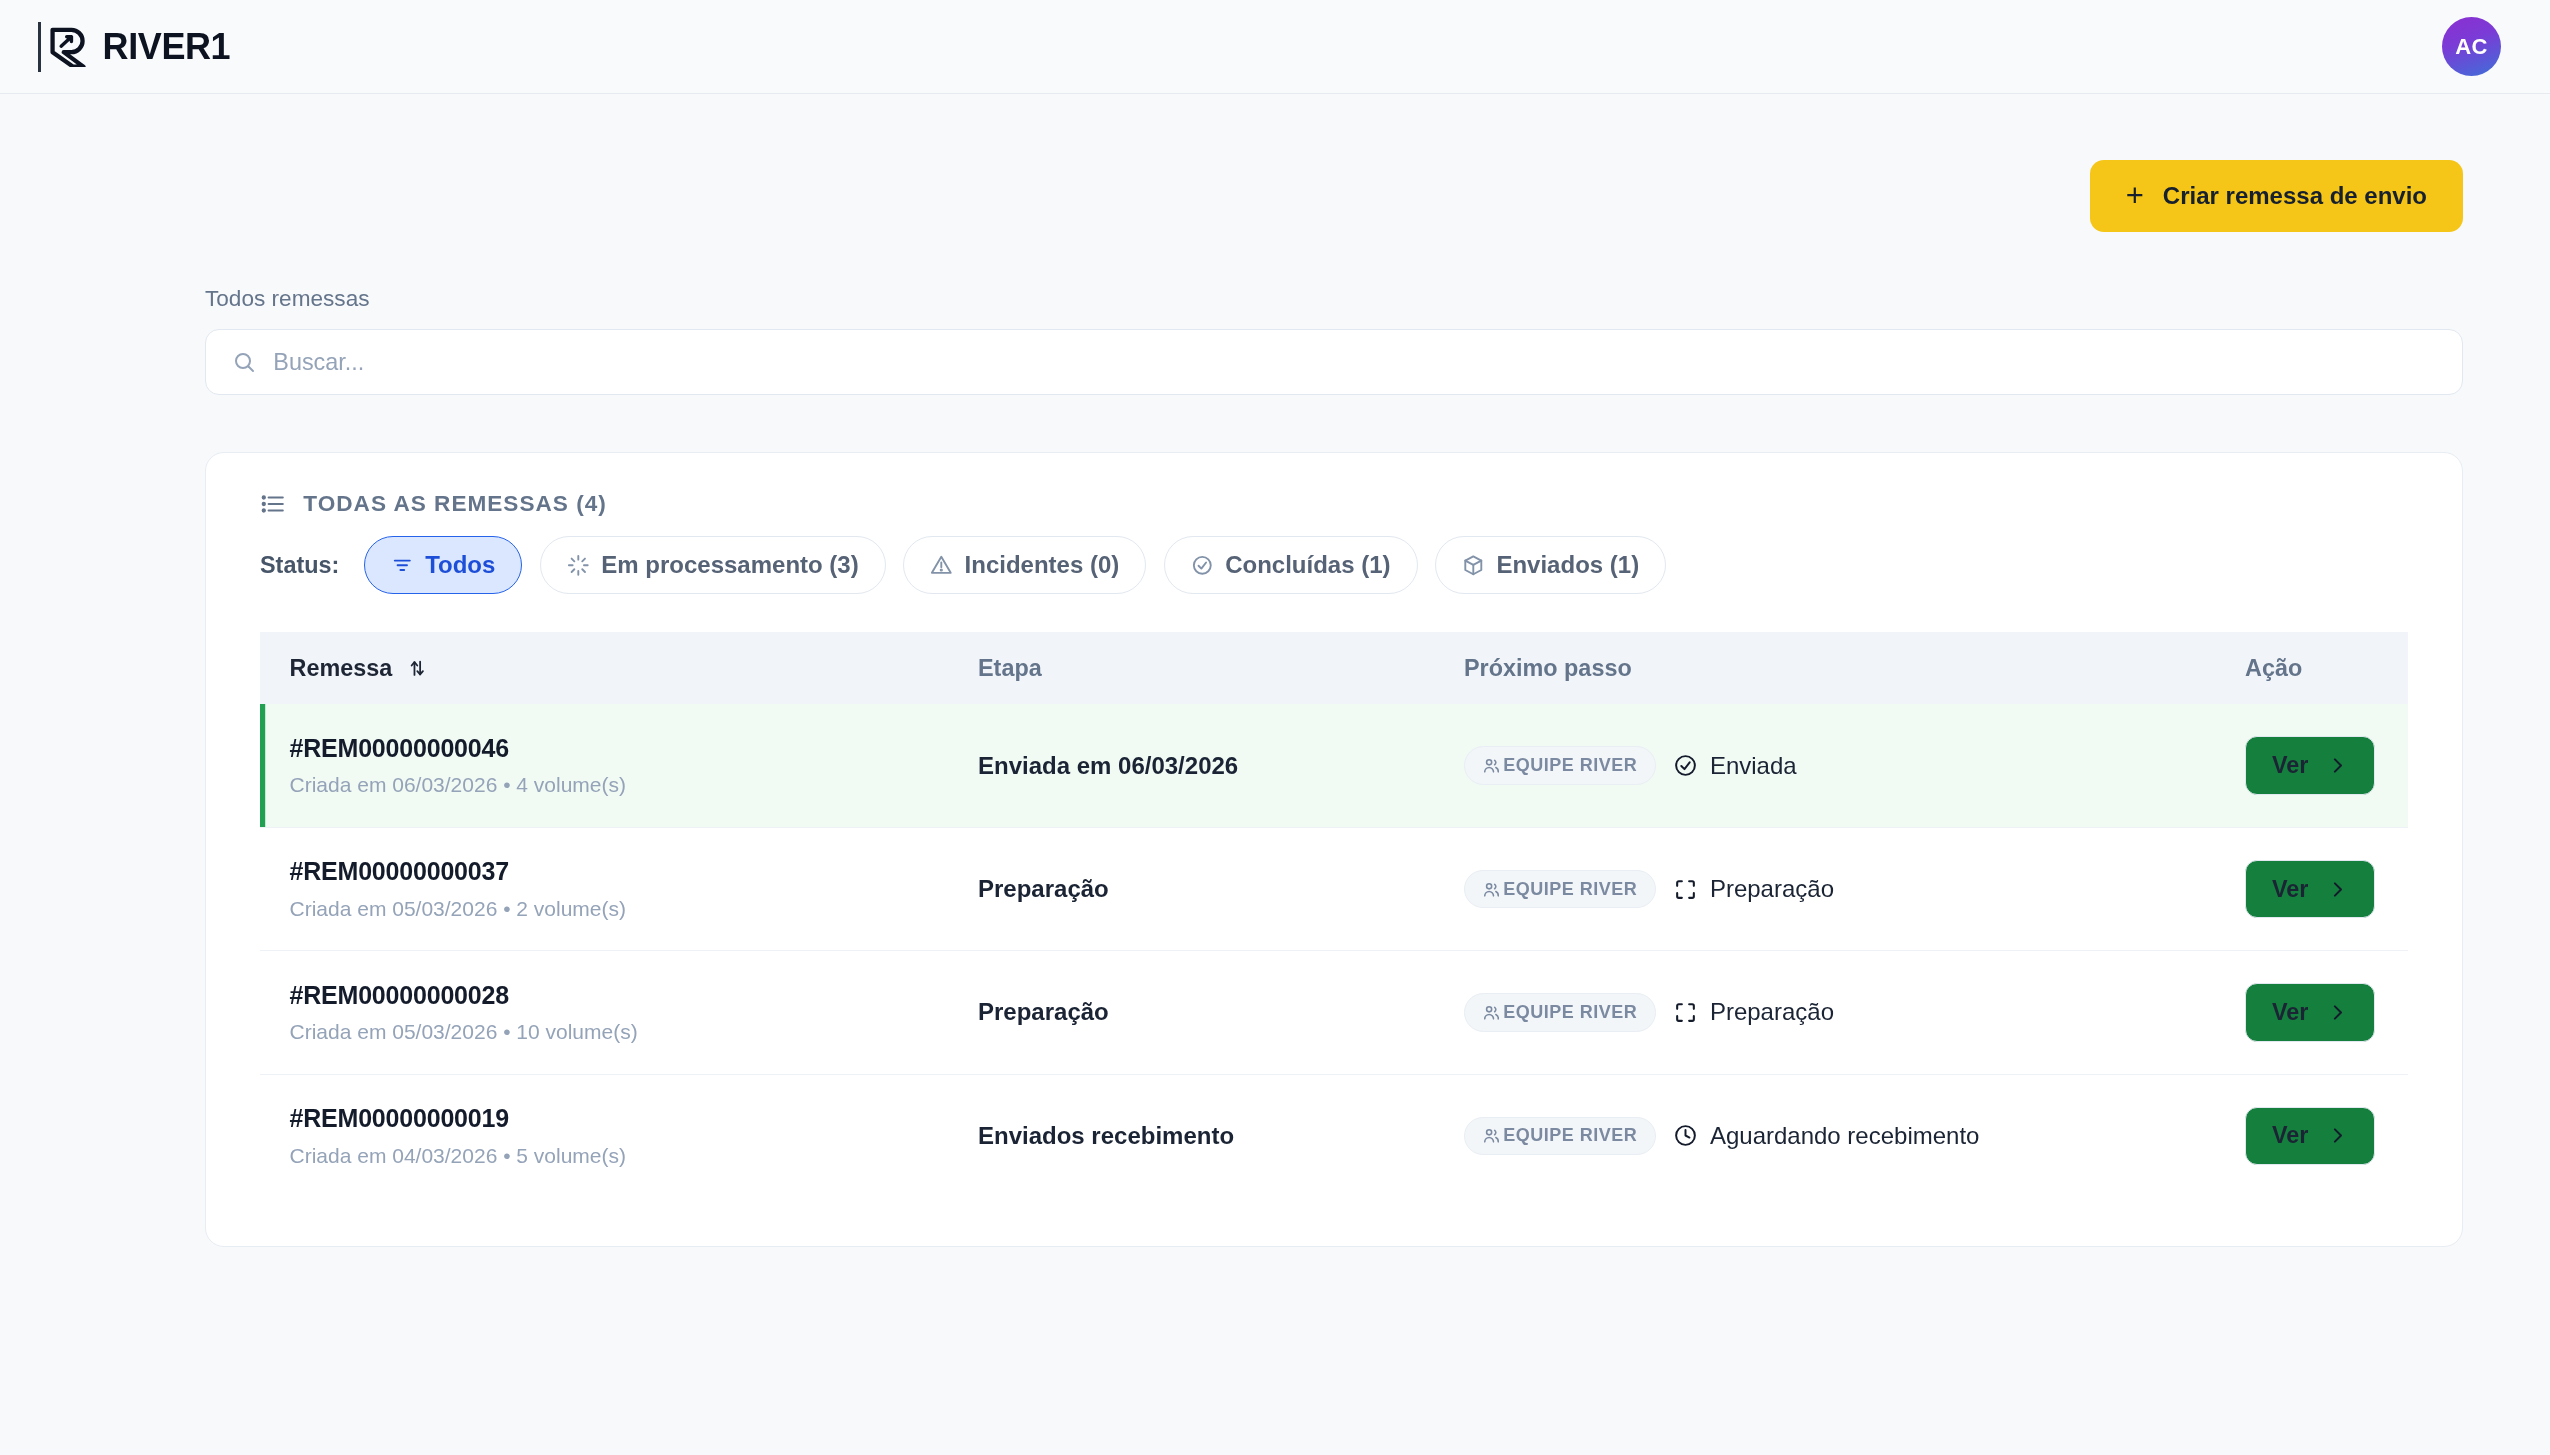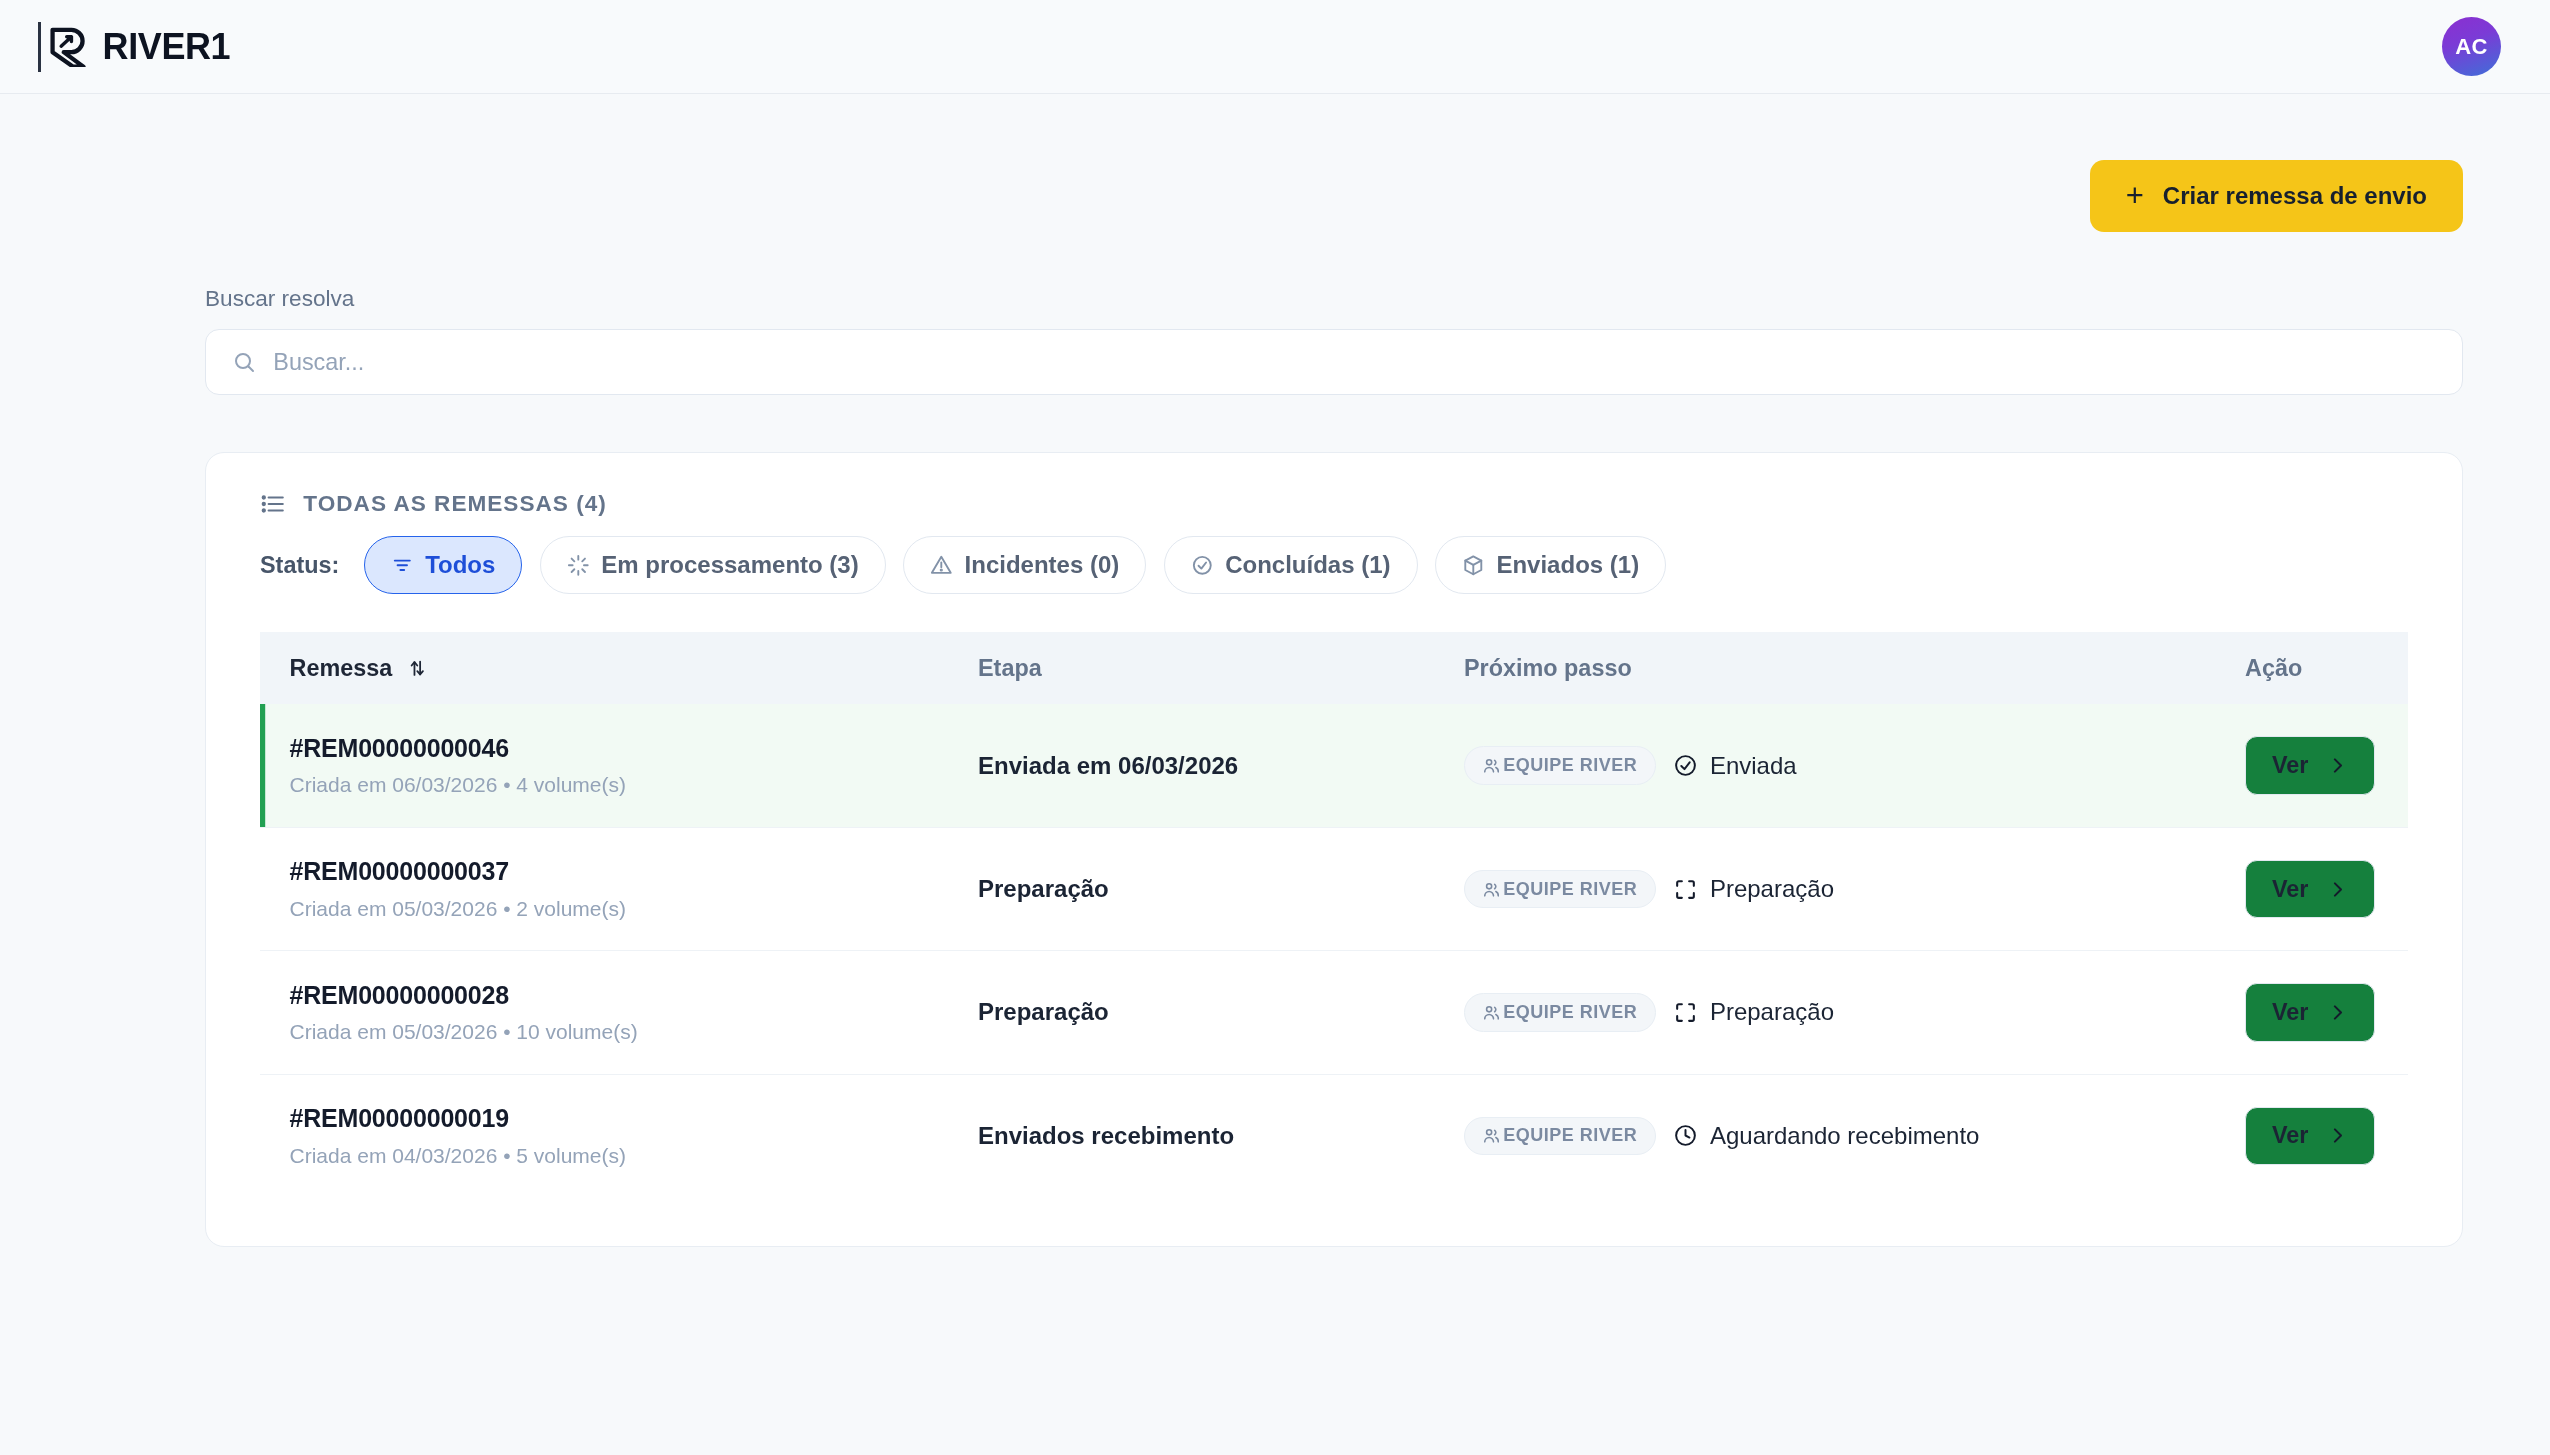--- a/index.html
+++ b/index.html
@@ -191,21 +191,21 @@
 
   <div class="page-head">
     <div class="head-spacer"></div>
     <button class="btn-primary">
       <span class="plus-ico">+</span>
       <span>Criar remessa de envio</span>
     </button>
   </div>
 
   <div class="search-block">
-    <div class="search-label">Buscar resolva</div>
+    <div class="search-label">Todos remessas</div>
     <div class="search-wrap">
       <span>
         <svg width="24" height="24" viewBox="0 0 24 24" fill="none" stroke="#94a3b8" stroke-width="2" stroke-linecap="round">
           <circle cx="11" cy="11" r="7"></circle>
             <line x1="16.5" y1="16.5" x2="21" y2="21"></line>
         </svg>
       </span>
       <input type="text" placeholder="Buscar..." style="">
     </div>
   </div>

